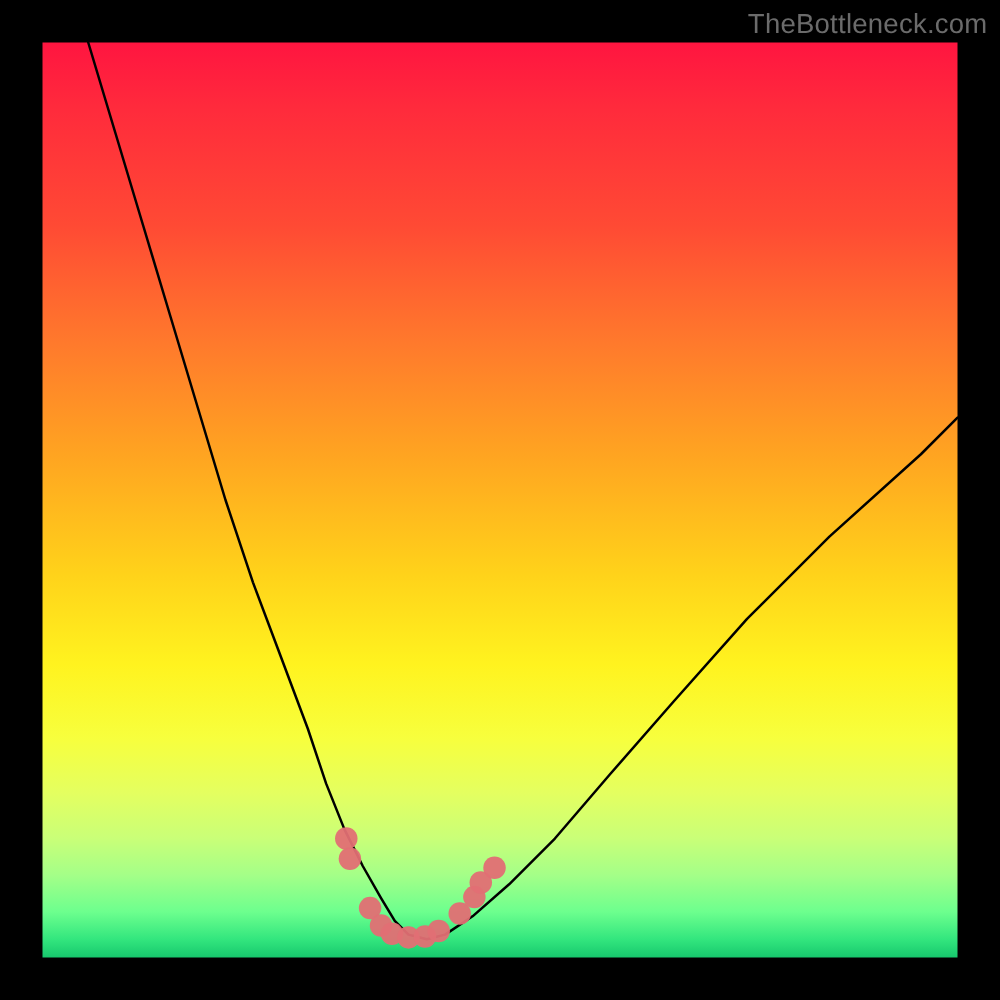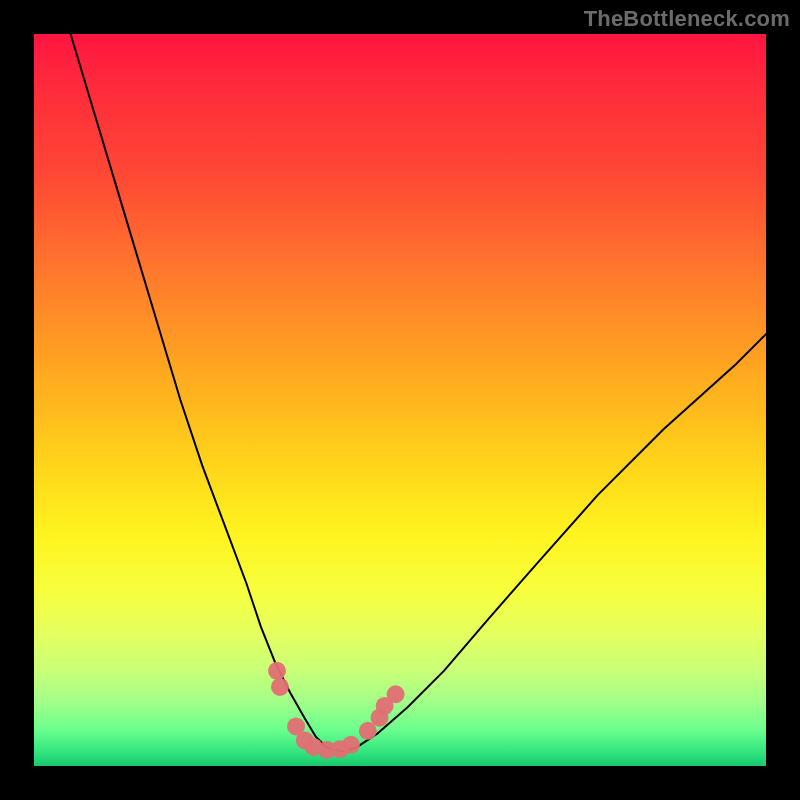--- a/index.html
+++ b/index.html
@@ -46,21 +46,21 @@
     left: 0; top: 0;
     width: 732px; height: 732px;
     overflow: visible;
   }
   .watermark {
     position: absolute;
     top: 6px;
     right: 10px;
     color: #6b6b6b;
     font-size: 22px;
-    font-weight: 700;
+    font-weight: 400;
     letter-spacing: 0.2px;
     user-select: none;
   }
   .dot {
     fill: #e16f74;
     opacity: 0.95;
   }
 </style>
 </head>
 <body>

